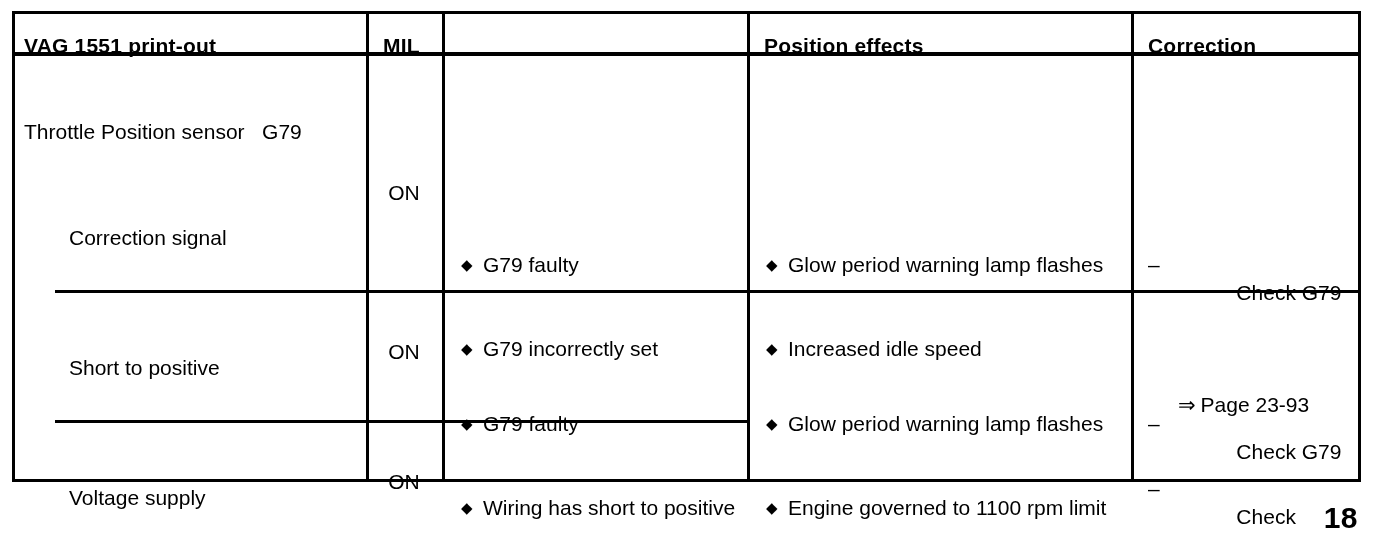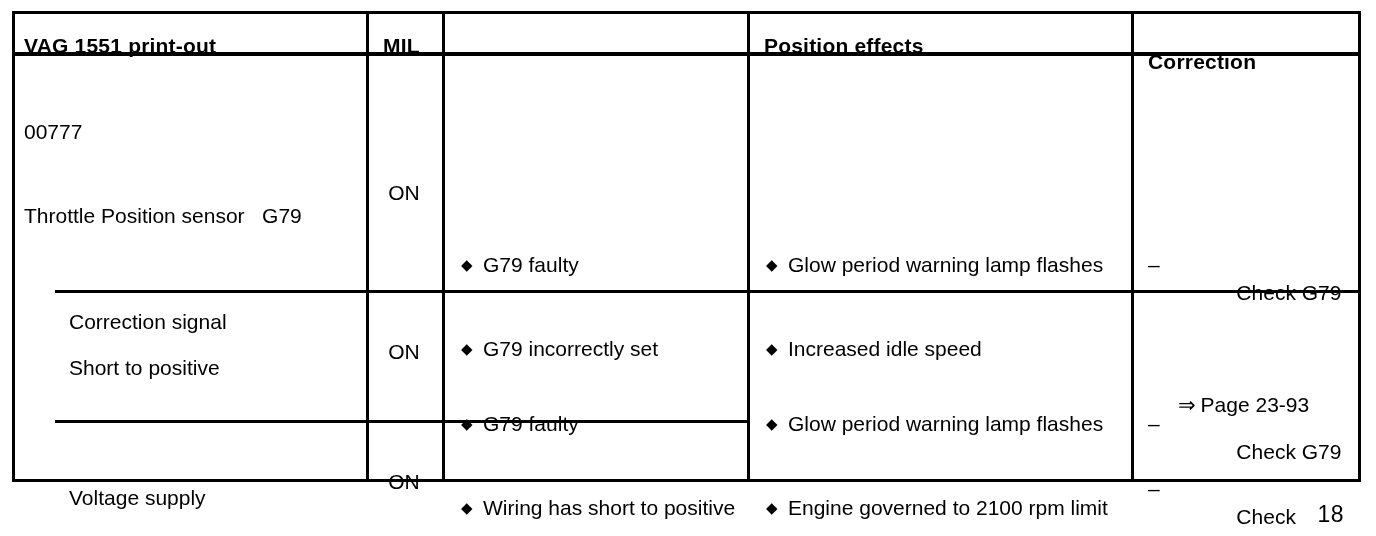--- a/index.html
+++ b/index.html
@@ -68,21 +68,21 @@
     top: 20px;
     font-size: 21px;
     font-weight: bold;
     letter-spacing: 0.2px;
     white-space: nowrap;
   }
   .th.c0 { left: 9px; }
   .th.c1 { left: 368px; }
   .th.c2 { left: 444px; }
   .th.c3 { left: 749px; }
-  .th.c4 { left: 1133px; margin-top: 16px; }
+  .th.c4 { left: 1133px; }
 
   
   .rowrule {
     position: absolute;
     height: 3px;
     background: #000;
   }
   .rowrule.r2 { left: 40px;  right: 0;     top: 276px; }
   .rowrule.r3 { left: 40px;  width: 692px; top: 406px; }
 
@@ -152,24 +152,24 @@
     white-space: nowrap;
   }
   .arrow-line .arrow {
     font-size: 21px;
     margin-right: 5px;
   }
 
   
   .page-number {
     position: absolute;
-    right: 32px;
+    right: 18px;
     top: 501px;
-    font-size: 23px;
-    font-weight: normal;
+    font-size: 30px;
+    font-weight: bold;
     letter-spacing: 0.5px;
   }
 </style>
 </head>
 <body>
 
 <div id="page">
 
   <div class="fault-table">
 
@@ -183,21 +183,20 @@
       <div class="th c1">MIL</div>
       <div class="th c3">Position effects</div>
       <div class="th c4">Correction</div>
       <div class="hrule-bottom"></div>
     </div>
 
     <div class="rowrule r2"></div>
     <div class="rowrule r3"></div>
 
     <div class="cell col-print" style="top:48px;">
-      <div class="code-line">00777</div>
       <div class="name-line">Throttle Position sensor   G79</div>
       <div class="sub-line" style="margin-top:22px;">Correction signal</div>
     </div>
 
     <div class="cell col-mil" style="top:125px;">ON</div>
 
     <div class="cell col-cause" style="top:125px;">
       <ul class="blist">
         <li><span class="bullet">◆</span><span>G79 faulty</span></li>
         <li><span class="bullet">◆</span><span>G79 incorrectly set</span></li>
@@ -234,21 +233,21 @@
     <div class="cell col-cause" style="top:284px;">
       <ul class="blist">
         <li><span class="bullet">◆</span><span>G79 faulty</span></li>
         <li><span class="bullet">◆</span><span>Wiring has short to positive</span></li>
       </ul>
     </div>
 
     <div class="cell col-eff" style="top:284px;">
       <ul class="blist">
         <li><span class="bullet">◆</span><span>Glow period warning lamp flashes</span></li>
-        <li><span class="bullet">◆</span><span>Engine governed to 2100 rpm limit</span></li>
+        <li><span class="bullet">◆</span><span>Engine governed to 1100 rpm limit</span></li>
       </ul>
     </div>
 
     <div class="cell col-corr" style="top:284px;">
       <ul class="dlist">
         <li>
           <span class="dash">–</span><span>Check G79</span>
         </li>
         
       </ul>

